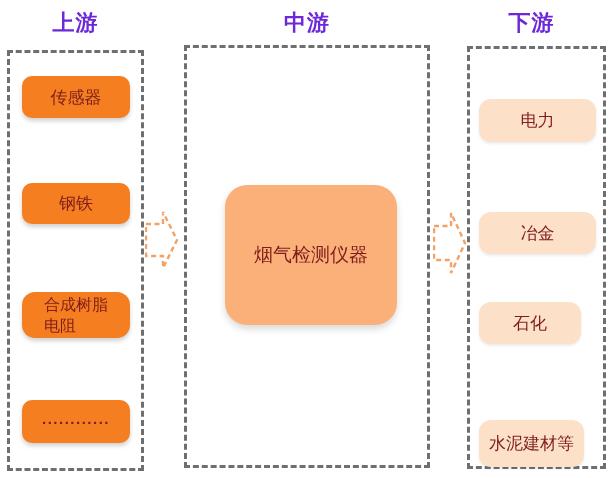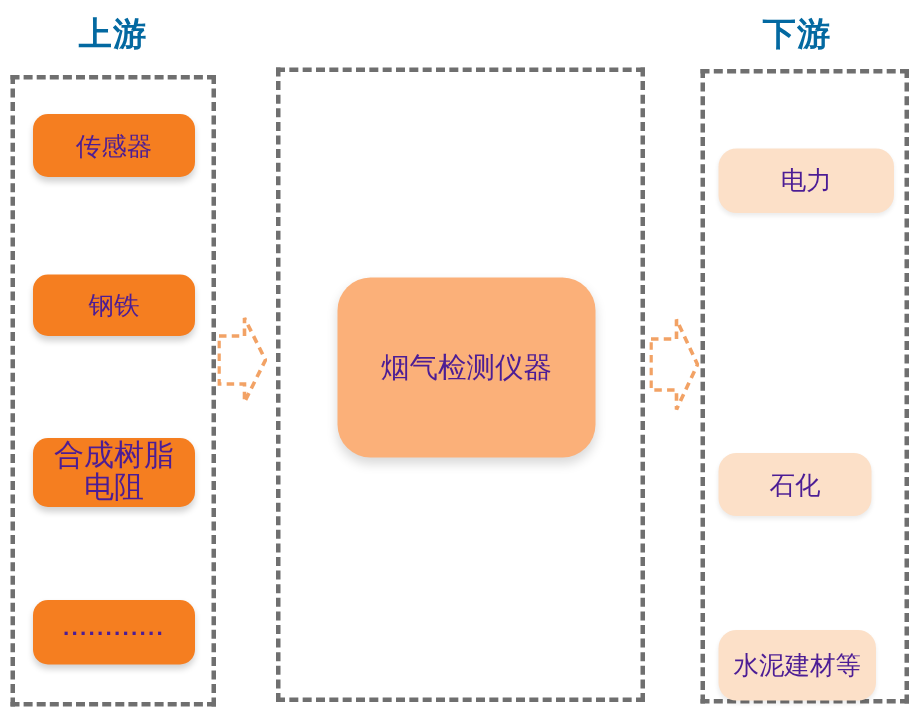--- a/index.html
+++ b/index.html
@@ -6,44 +6,44 @@
   .canvas{
     position:relative;
     width:610px;height:478px;
     background:#ffffff;
     font-family:"Liberation Sans","DejaVu Sans",sans-serif;
     overflow:hidden;
   }
   .col-title{
     position:absolute;top:8px;height:30px;
     display:flex;align-items:center;justify-content:center;
-    font-size:22px;font-weight:700;color:#0369a1;
+    font-size:22px;font-weight:700;color:#6d28d9;
     letter-spacing:1px;
   }
   .dash-col{
     position:absolute;
     border:3px dashed #6F6F6F;
     box-sizing:border-box;
     background:transparent;
   }
   .item{
     position:absolute;
     display:flex;align-items:center;justify-content:center;
-    text-align:center;
-    color:#4c1d95;
+    text-align:left;
+    color:#7f1d1d;
     box-sizing:border-box;
     white-space:pre-line;
   }
   .up-item{
     background:#F57E20;
     border-radius:10px;
     font-size:17px;
     box-shadow:0 3px 4px rgba(0,0,0,0.18);
   }
-  .up-item.small{font-size:20px;line-height:21px;}
+  .up-item.small{font-size:16px;line-height:21px;border-radius:13px;}
   .mid-item{
     background:#FBB079;
     border-radius:22px;
     font-size:19px;
     box-shadow:0 4px 7px rgba(0,0,0,0.15);
   }
   .down-item{
     background:#FCE0C8;
     border-radius:12px;
     font-size:17px;
@@ -58,37 +58,39 @@
     font-size:15px;
   }
   .arrow{position:absolute;}
 </style>
 </head>
 <body>
 
 <div class="canvas">
 
   <div class="col-title" style="left:7px;width:137px;">上游</div>
+  <div class="col-title" style="left:184px;width:246px;">中游</div>
   <div class="col-title" style="left:462px;width:139px;">下游</div>
 
   <div class="dash-col" style="left:7px;top:50px;width:137px;height:421px;"></div>
   <div class="dash-col" style="left:184px;top:45px;width:246px;height:423px;"></div>
   <div class="dash-col" style="left:467px;top:46px;width:139px;height:423px;"></div>
 
   <div class="item up-item" style="left:22px;top:76px;width:108px;height:42px;">传感器</div>
   <div class="item up-item" style="left:22px;top:183px;width:108px;height:41px;">钢铁</div>
   <div class="item up-item small" style="left:22px;top:292px;width:108px;height:46px;">合成树脂
 电阻</div>
   <div class="item up-item dots" style="left:22px;top:400px;width:108px;height:43px;">
     <span>............</span>
   </div>
 
-  <div class="item mid-item" style="left:225px;top:185px;width:172px;height:120px;">烟气检测仪器</div>
+  <div class="item mid-item" style="left:225px;top:185px;width:172px;height:140px;">烟气检测仪器</div>
 
   <div class="item down-item" style="left:479px;top:75px;width:117px;height:43px;">电力</div>
+  <div class="item down-item" style="left:479px;top:188px;width:117px;height:42px;">冶金</div>
   <div class="item down-item" style="left:479px;top:278px;width:102px;height:42px;">石化</div>
   <div class="item down-item" style="left:479px;top:396px;width:105px;height:47px;">水泥建材等</div>
 
   <svg class="arrow" style="left:145px;top:211px;" width="33" height="58" viewBox="0 0 33 58">
     <path d="M1,13 H18 V1 L32,29 L18,57 V45 H1 Z" fill="none" stroke="#F2A265" stroke-width="2.4" stroke-dasharray="5 3.5"></path>
   </svg>
   <svg class="arrow" style="left:433px;top:212px;" width="33" height="62" viewBox="0 0 33 62">
     <path d="M1,14 H18 V1 L32,31 L18,61 V48 H1 Z" fill="none" stroke="#F2A265" stroke-width="2.4" stroke-dasharray="5 3.5"></path>
   </svg>
 

